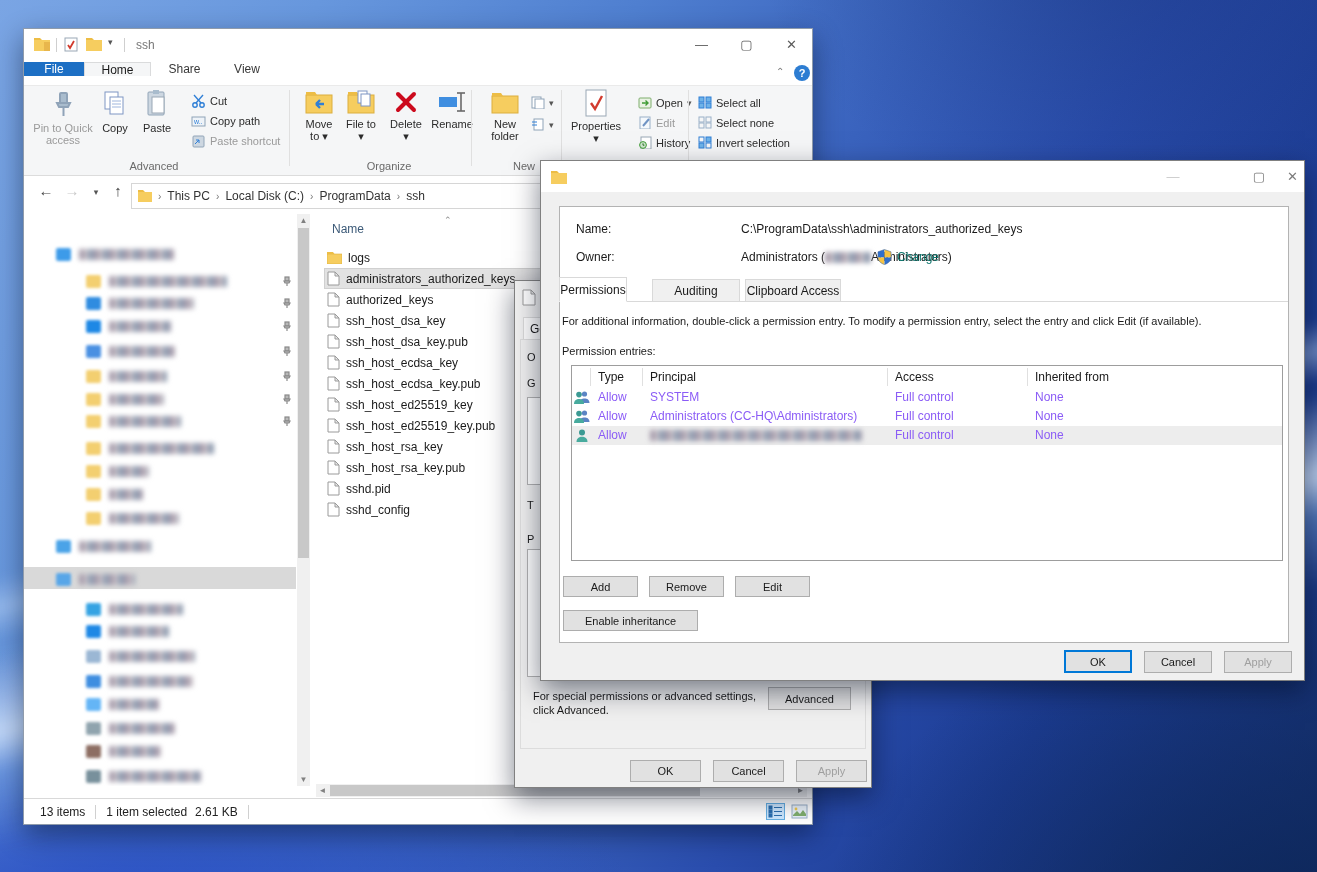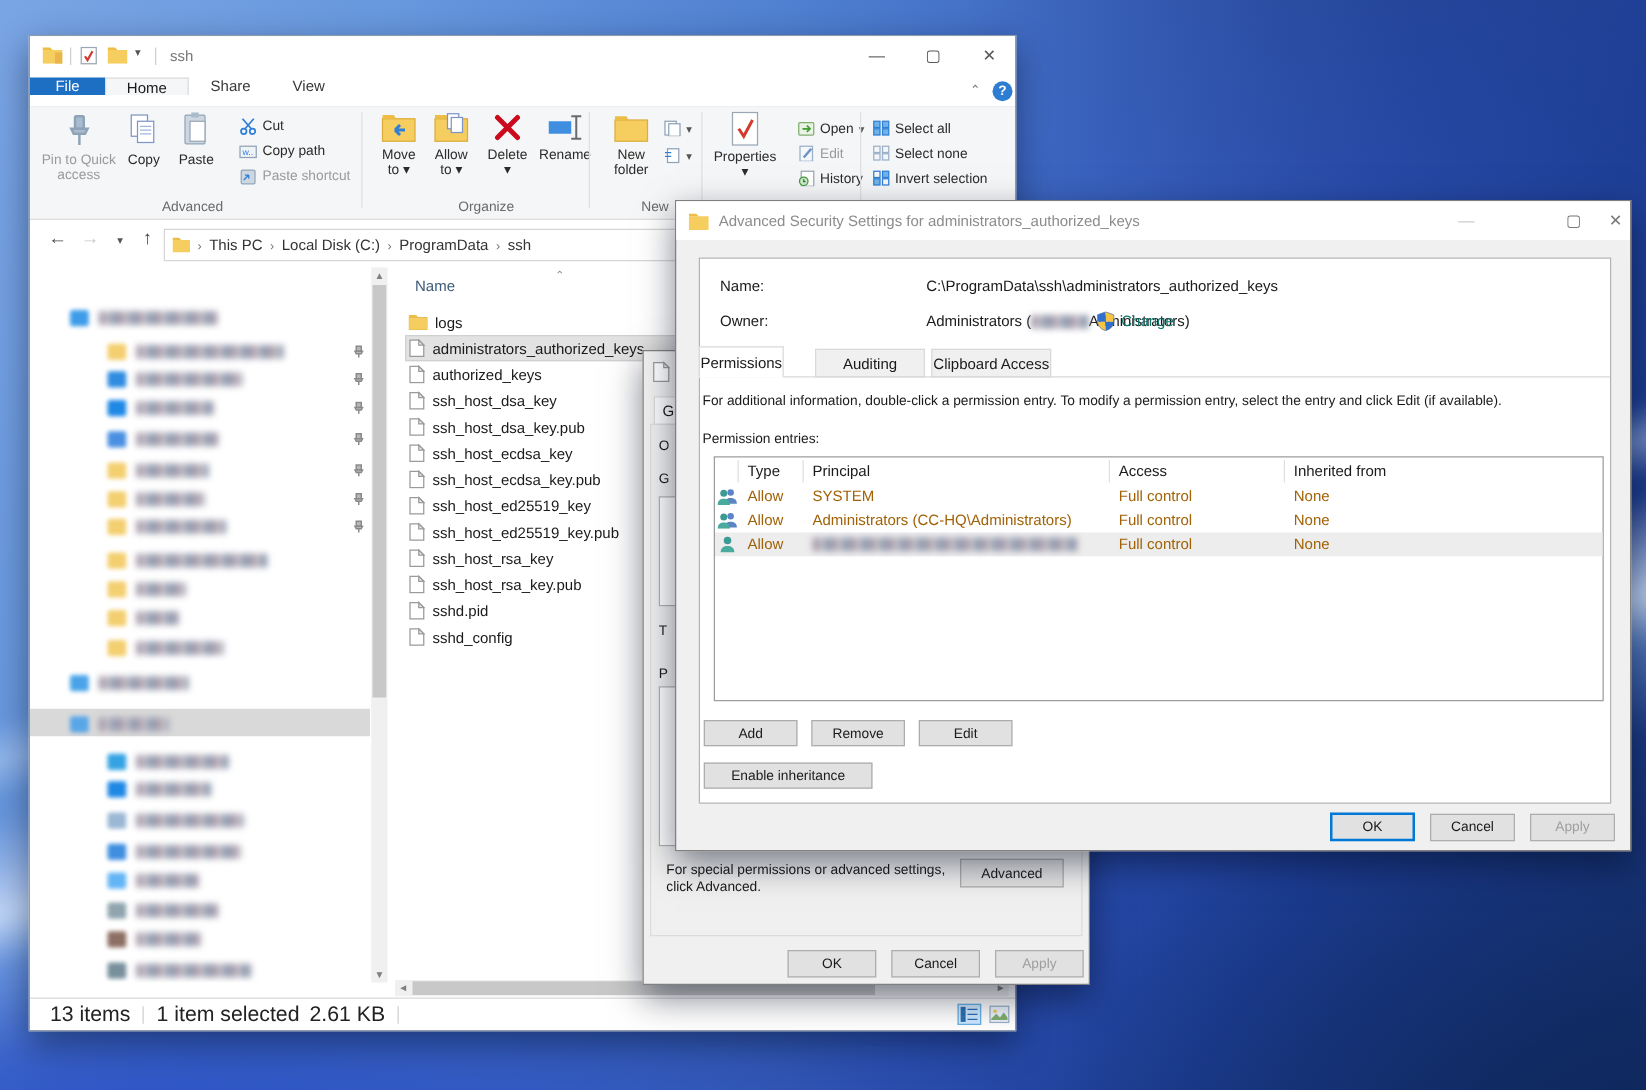--- a/index.html
+++ b/index.html
@@ -61,36 +61,36 @@
   .vscroll{position:absolute;left:273px;top:185px;width:13px;height:572px;background:#f0f0f0;}
   .vthumb{position:absolute;left:1px;width:11px;background:#c8c8c8;}
   .sarrow{position:absolute;left:0;width:13px;height:13px;font-size:8px;color:#808080;text-align:center;line-height:13px;}
   .filepane{position:absolute;left:287px;top:185px;right:0;height:572px;background:#fff;}
   .col-head{position:absolute;left:21px;top:8px;font-size:12px;color:#3c5a78;}
   .sort-caret{position:absolute;left:133px;top:1px;font-size:9px;color:#888;}
   .file-row{position:absolute;left:16px;height:21px;display:flex;align-items:center;gap:6px;font-size:12px;color:#1a1a1a;}
   .file-sel{position:absolute;left:13px;right:10px;height:21px;background:#e2e2e2;border:1px solid #d0d0d0;}
   .hscroll{position:absolute;left:292px;bottom:27px;width:491px;height:13px;background:#f0f0f0;}
   .hthumb{position:absolute;top:1px;height:11px;background:#c8c8c8;}
-  .statusbar{position:absolute;left:0;bottom:0;right:0;height:26px;background:#fff;border-top:1px solid #d9d9d9;display:flex;align-items:center;font-size:17px;color:#222;}
+  .statusbar{position:absolute;left:0;bottom:0;right:0;height:26px;background:#fff;border-top:1px solid #d9d9d9;display:flex;align-items:center;font-size:12px;color:#222;}
   .st-sep{width:1px;height:14px;background:#d0d0d0;margin:0 10px;}
 
   
   #props{left:514px;top:280px;width:358px;height:508px;z-index:50;}
   #advdlg{left:540px;top:160px;width:765px;height:521px;z-index:100;background:#f0f0f0;}
   .dtitle{position:absolute;left:0;top:0;right:0;height:31px;background:#fff;display:flex;align-items:center;}
   .panel{position:absolute;background:#fff;border:1px solid #b3b3b3;}
   .tab{position:absolute;height:23px;display:flex;align-items:center;justify-content:center;font-size:12px;color:#1a1a1a;background:#f0f0f0;border:1px solid #d9d9d9;}
   .tab.active{background:#fff;border-bottom:1px solid #fff;height:25px;top:116px;z-index:2;}
   .tabline{position:absolute;height:1px;background:#d9d9d9;}
   .ptable{position:absolute;border:1px solid #9d9d9d;background:#fff;}
   .th{position:absolute;top:0;height:22px;display:flex;align-items:center;font-size:12px;color:#1a1a1a;}
   .thsep{position:absolute;top:2px;width:1px;height:18px;background:#e0e0e0;}
   .trow{position:absolute;left:0;right:0;height:19px;}
-  .tcell{position:absolute;font-size:12px;color:#a16207;top:2px;white-space:nowrap;}
+  .tcell{position:absolute;font-size:12px;color:#8b5cf6;top:2px;white-space:nowrap;}
   .link{color:#0f766e;font-size:12px;}
   .frag{position:absolute;font-size:11px;color:#1a1a1a;width:8px;overflow:hidden;white-space:nowrap;}
 
   
   .icn{display:inline-block;line-height:0;}
   .helpdot{position:absolute;width:16px;height:16px;border-radius:50%;background:#2d7dd2;color:#fff;font-size:11px;font-weight:bold;text-align:center;line-height:16px;}
   .viewicn{position:absolute;width:19px;height:17px;border:1px solid transparent;}
 </style>
 </head>
 <body>
@@ -207,21 +207,21 @@
             </svg></span>
         <span class="blabel"><span>Move to</span> ▾</span>
       </div>
       <div class="bigbtn" style="left:319px;width:36px;">
         <span class="icn"><svg width="30" height="26">
               <rect x="2" y="6" width="26" height="18" fill="#f6cd5f" stroke="#dcae3f"></rect>
               <path d="M2 6 L2 3 L11 3 L13 6 Z" fill="#edbd45"></path>
               <rect x="12" y="2" width="9" height="12" fill="#fff" stroke="#7f96c4"></rect>
               <rect x="15" y="5" width="9" height="12" fill="#fff" stroke="#7f96c4"></rect>
             </svg></span>
-        <span class="blabel"><span>Allow to</span> ▾</span>
+        <span class="blabel"><span>File to</span> ▾</span>
       </div>
       <div class="bigbtn" style="left:362px;width:40px;">
         <span class="icn"><svg width="26" height="26">
               <g stroke="#cc0a1d" stroke-width="4" stroke-linecap="round">
                 <line x1="5" y1="5" x2="21" y2="21"></line>
                 <line x1="21" y1="5" x2="5" y2="21"></line>
               </g>
             </svg></span>
         <span class="blabel"><span>Delete</span><br>▾</span>
       </div>
@@ -646,21 +646,20 @@
     <div class="btn disabled" style="left:281px;top:479px;width:71px;height:22px;">Apply</div>
   </div>
 
   <div id="advdlg" class="dlg">
     <div class="dtitle">
       <span class="icn" style="margin:0 8px 0 10px;">
         <svg width="16" height="14">
             <rect x="0" y="3" width="16" height="11" fill="#f6cd5f"></rect>
             <path d="M0 3 L0 1 L6 1 L8 3 Z" fill="#edbd45"></path>
           </svg></span>
-      <span class="t12 gray">Advanced Security Settings for administrators_authorized_keys</span>
       <div class="wctl" style="left:612px;width:40px;color:#c9c9c9;">—</div>
       <div class="wctl" style="left:698px;width:40px;color:#7a7a7a;">▢</div>
       <div class="wctl" style="left:738px;width:27px;color:#7a7a7a;">✕</div>
     </div>
 
     <div class="panel" style="left:18px;top:45px;width:730px;height:437px;"></div>
 
     <span class="abs t12" style="left:35px;top:61px;">Name:</span>
     <span class="abs t12" style="left:200px;top:61px;">C:\ProgramData\ssh\administrators_authorized_keys</span>
 

